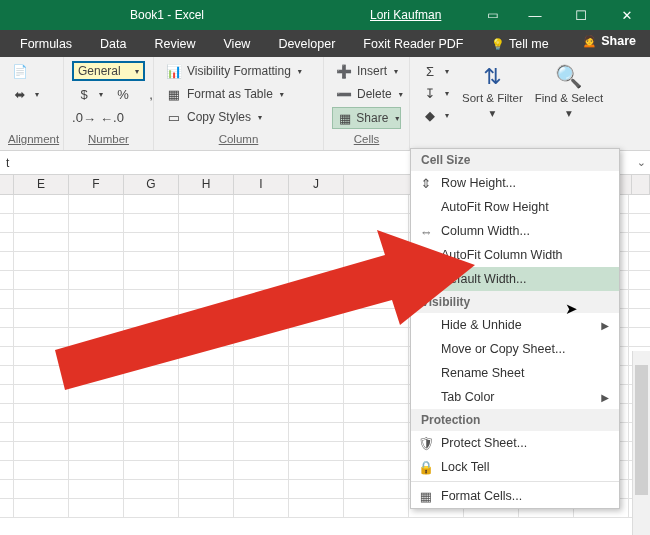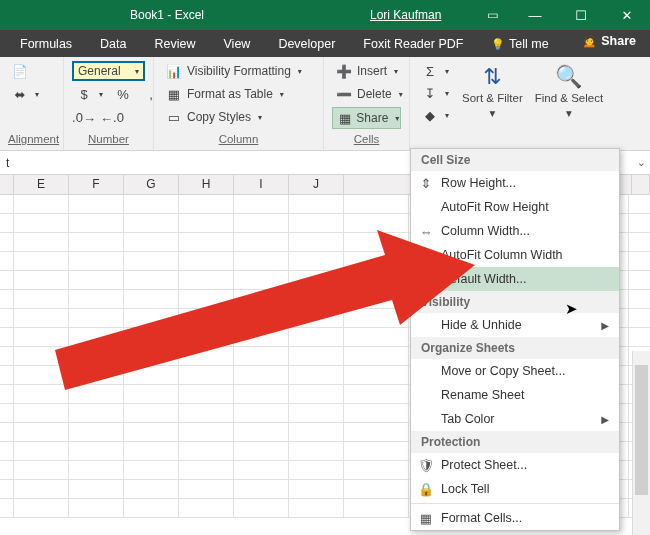--- a/index.html
+++ b/index.html
@@ -469,21 +469,20 @@
       <span>AutoFit Column Width</span>
     </div>
   <div class="mi hl">
       <span>Default Width...</span>
     </div>
   <div class="sec">Visibility</div>
   <div class="mi">
       <span>Hide &amp; Unhide</span>
       <span class="arrow">▶</span>
     </div>
-  <div class="sec">Organize Sheets</div>
   <div class="mi">
       <span>Move or Copy Sheet...</span>
     </div>
   <div class="mi">
       <span>Rename Sheet</span>
     </div>
   <div class="mi">
       <span>Tab Color</span>
       <span class="arrow">▶</span>
     </div>

